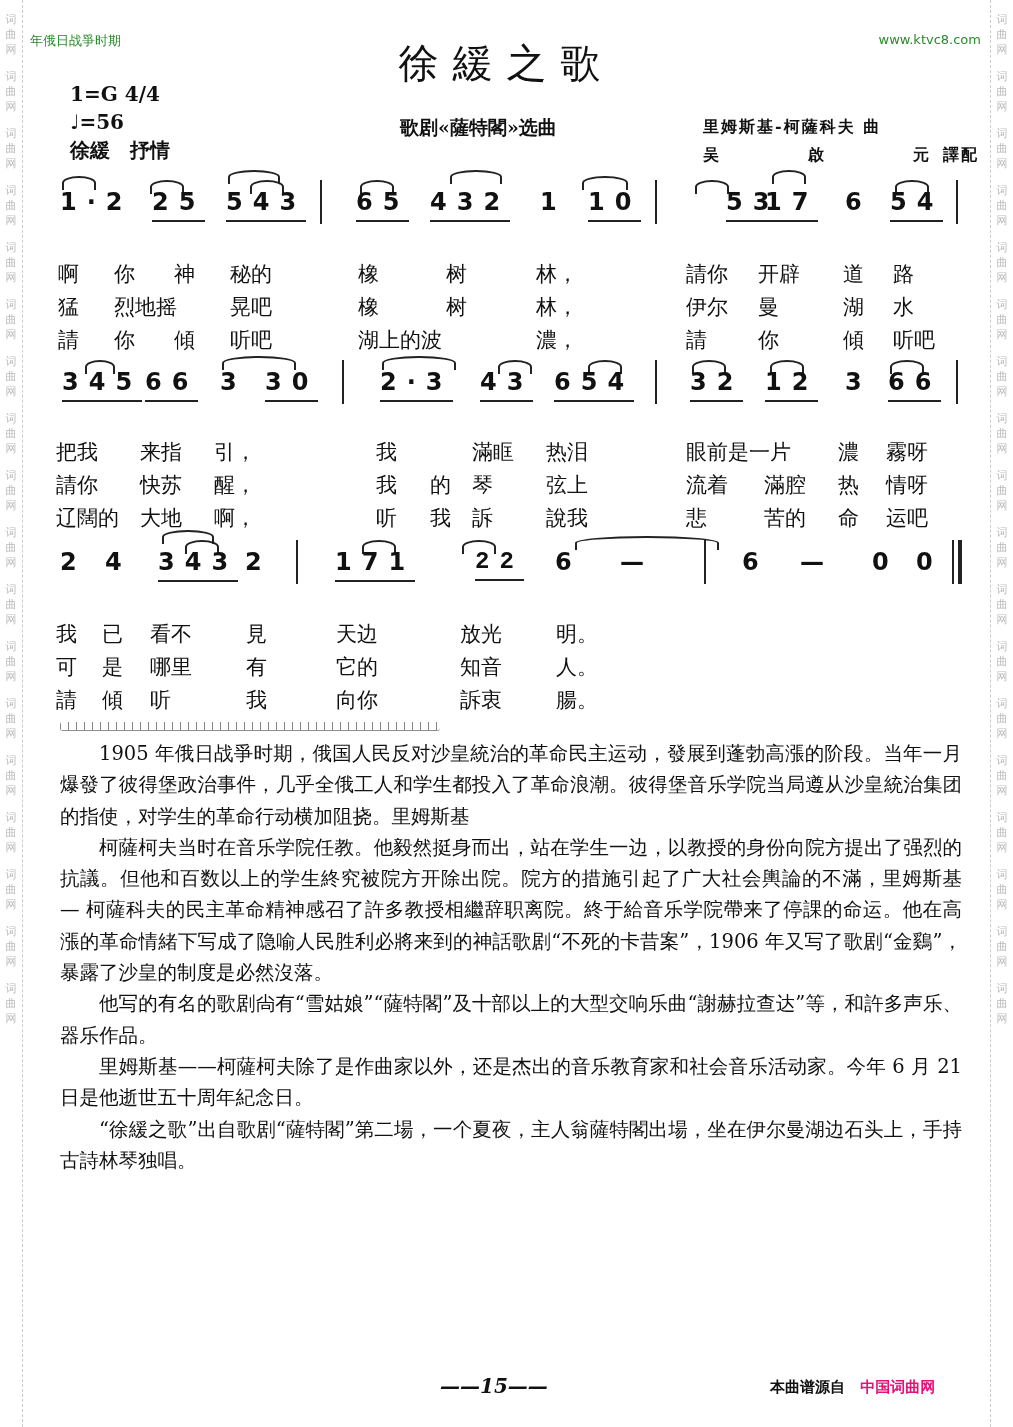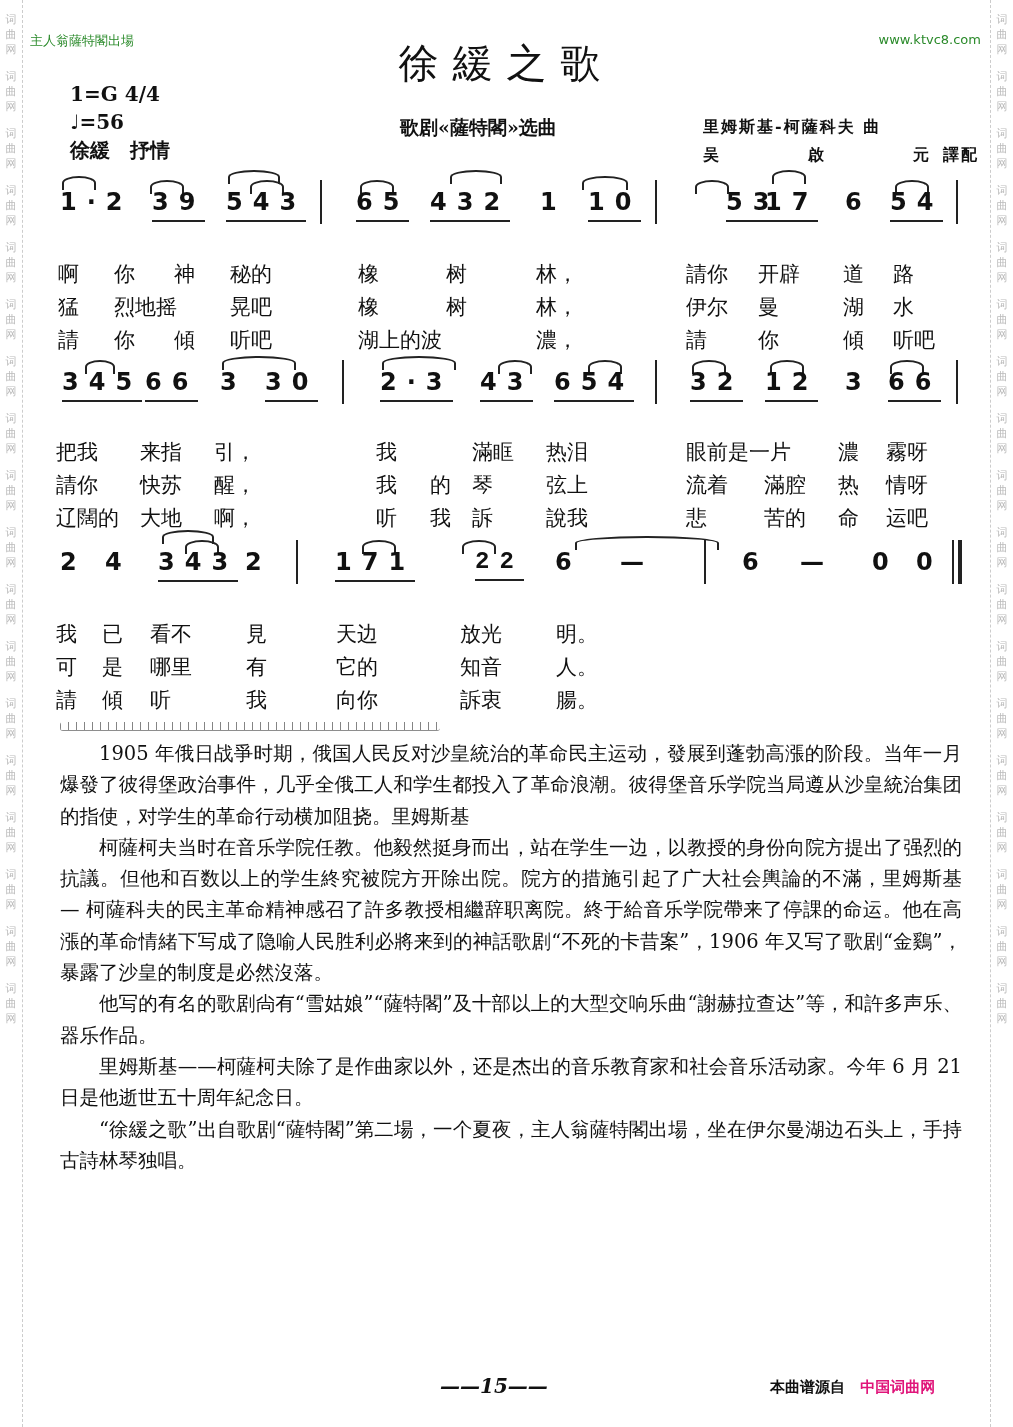--- a/index.html
+++ b/index.html
@@ -220,21 +220,21 @@
       <div>曲</div>
       <div>网</div>
     </div>
     <div class="grp">
       <div>词</div>
       <div>曲</div>
       <div>网</div>
     </div>
   </div>
 
-<div class="wm l">主人翁薩特閣出場</div>
+<div class="wm l">年俄日战爭时期</div>
 <div class="wm r">www.ktvc8.com</div>
 
 <div class="title">徐緩之歌</div>
 
 <div class="meta key">
   <div>1=G 4/4</div>
   <div>♩=56</div>
   <div>徐緩　抒情</div>
 </div>
 <div class="meta opera">歌剧«薩特閣»选曲</div>
@@ -250,21 +250,21 @@
   </div>
 </div>
 
 <div class="staff" style="top:170px;">
   <div class="notes">
     <div class="slur" style="left:12px;top:6px;width:30px;"></div>
     <div class="slur" style="left:100px;top:10px;width:30px;"></div>
     <div class="slur" style="left:178px;top:0px;width:48px;"></div>
     <div class="slur" style="left:200px;top:10px;width:30px;"></div>
     <span class="note-grp nol" style="left:10px;">1·2</span>
-    <span class="note-grp" style="left:102px;">39</span>
+    <span class="note-grp" style="left:102px;">25</span>
     <span class="note-grp" style="left:176px;">543</span>
     <div class="bar" style="left:270px;"></div>
     <div class="slur" style="left:310px;top:10px;width:30px;"></div>
     <div class="slur" style="left:400px;top:0px;width:48px;"></div>
     <div class="slur" style="left:532px;top:6px;width:42px;"></div>
     <span class="note-grp" style="left:306px;">65</span>
     <span class="note-grp" style="left:380px;">432</span>
     <span class="note-grp nol" style="left:490px;">1</span>
     <span class="note-grp" style="left:538px;">10</span>
     <div class="bar" style="left:605px;"></div>

